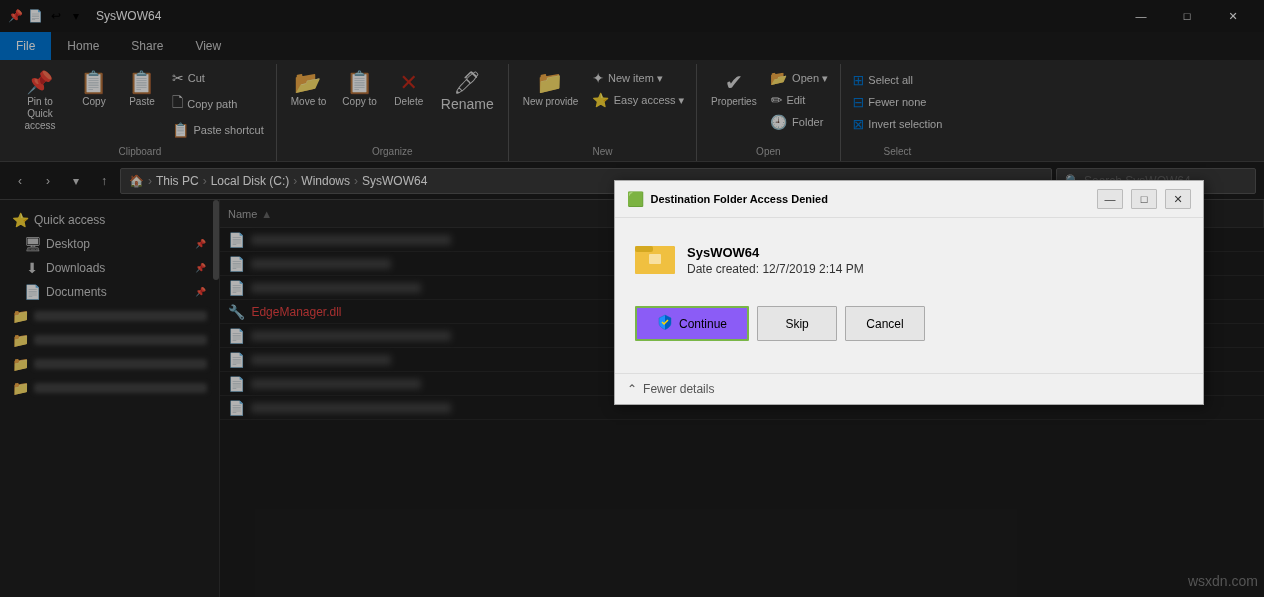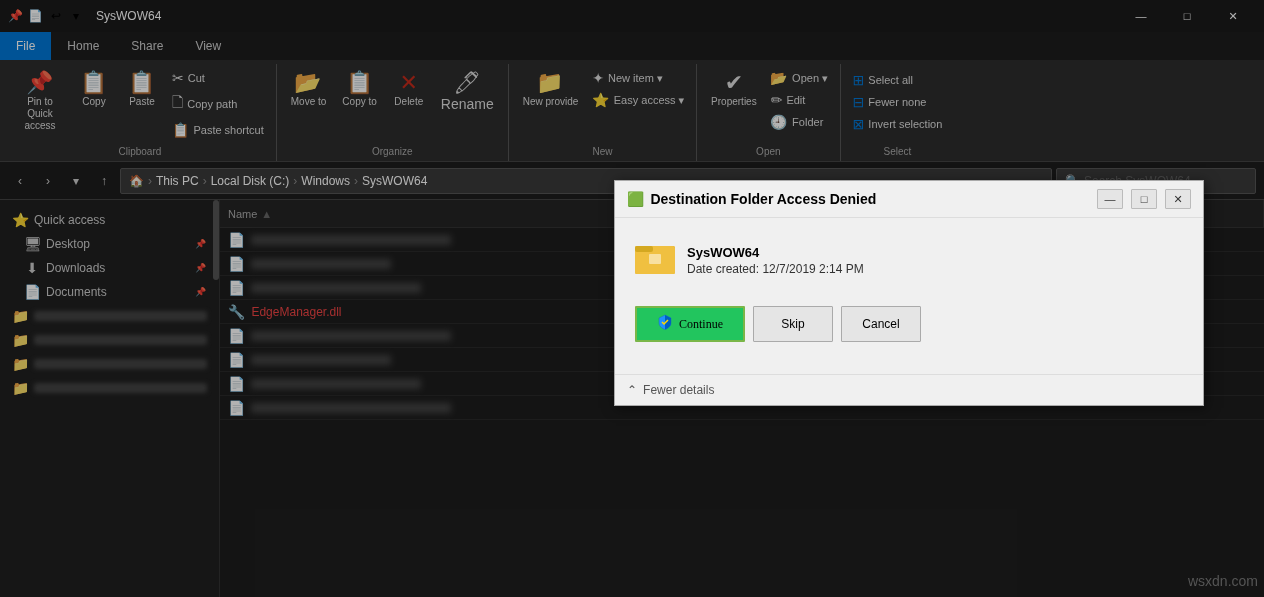--- a/index.html
+++ b/index.html
@@ -324,21 +324,21 @@
       display: flex;
       align-items: center;
       padding: 8px 12px;
       border-bottom: 1px solid #ddd;
       gap: 6px;
     }
     .dialog-icon {
       font-size: 14px;
     }
     .dialog-title-text {
-      font-size: 14px;
+      font-size: 11px;
       color: #000;
       font-weight: 600;
       flex: 1;
     }
     .dialog-ctrl {
       width: 26px;
       height: 20px;
       display: flex;
       align-items: center;
       justify-content: center;
@@ -399,22 +399,21 @@
       cursor: pointer;
       border-radius: 1px;
       min-width: 80px;
       display: flex;
       align-items: center;
       gap: 6px;
       justify-content: center;
     }
     .dialog-btn.continue-btn {
       border: 2px solid #7ab648;
-      background: #22c55e;
-      font-family: Liberation Serif, serif;
+      background: #8b5cf6;
     }
     .dialog-footer {
       display: flex;
       align-items: center;
       padding: 8px 12px;
       border-top: 1px solid #ddd;
       gap: 6px;
       color: #555;
       font-size: 12px;
       cursor: pointer;

